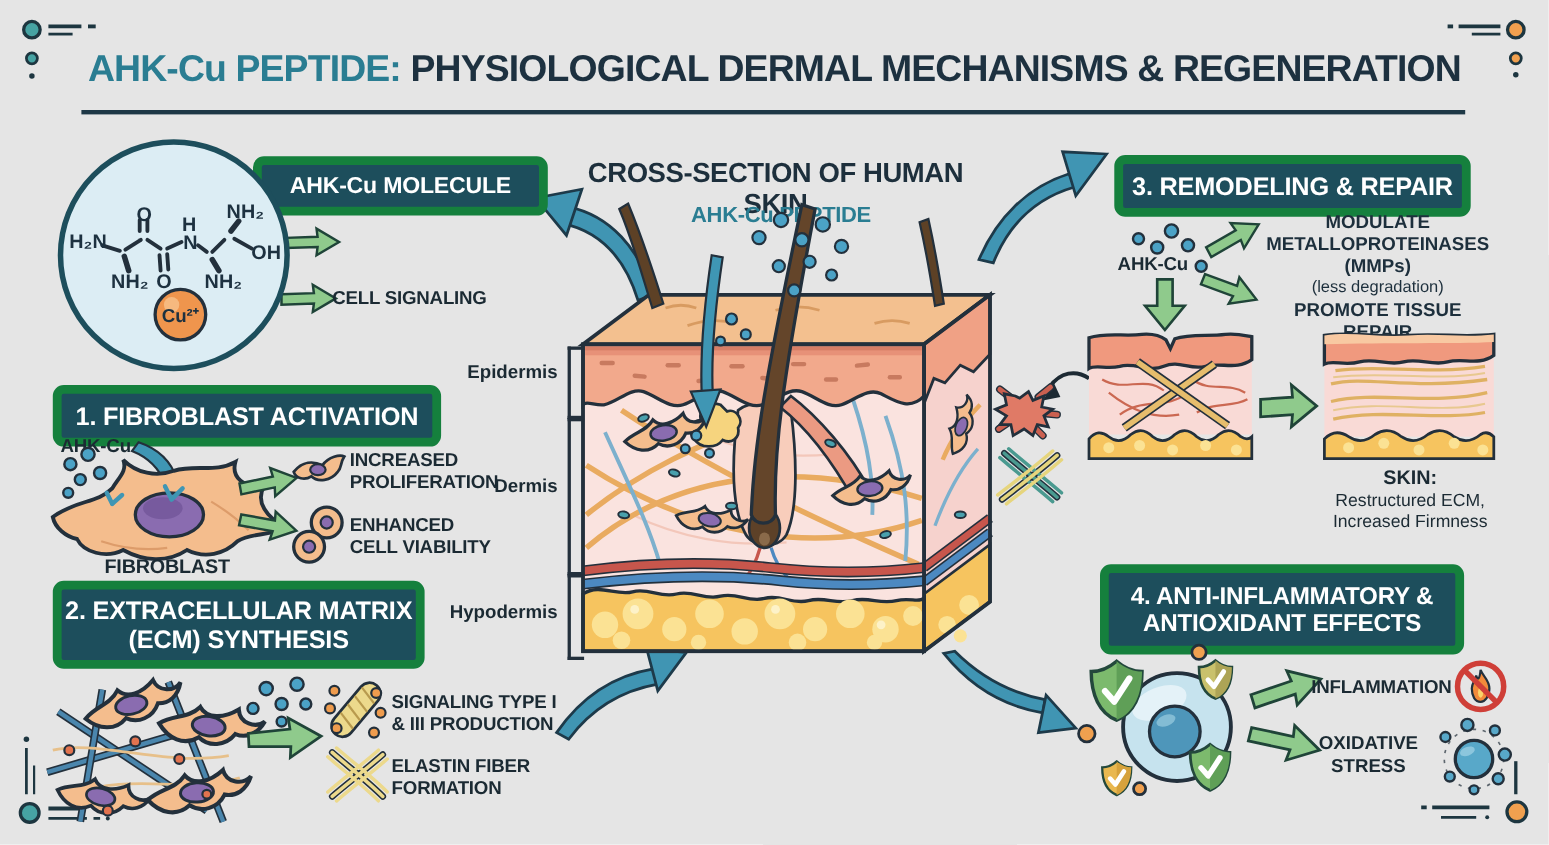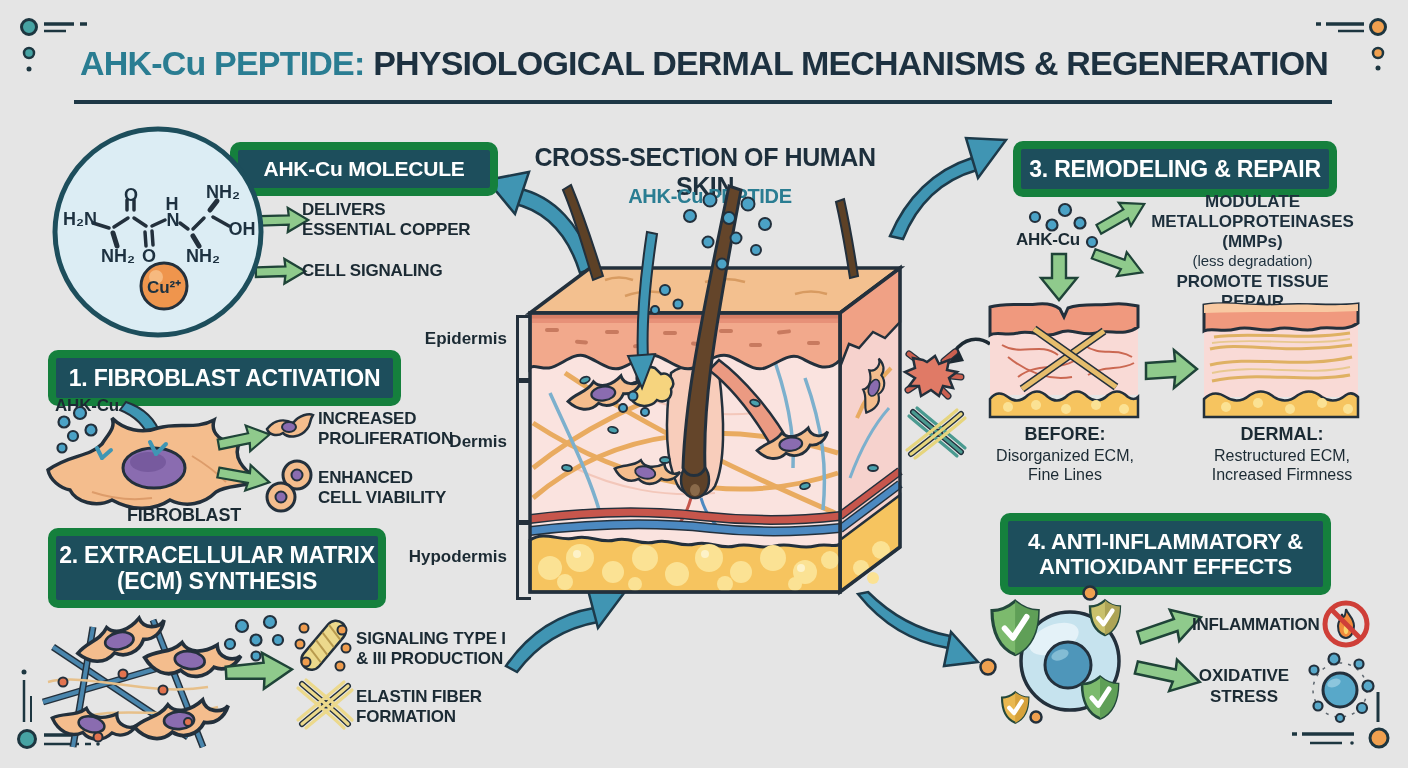--- a/index.html
+++ b/index.html
@@ -119,21 +119,20 @@
     </g>
     <g>
       <circle cx="139" cy="166" r="23" fill="#ef954d" stroke="#23303c" stroke-width="3"></circle>
       <circle cx="131" cy="157" r="7" fill="#f6b97f"></circle>
       <text x="139" y="173" font-family="Liberation Sans,sans-serif" font-size="17" font-weight="800" fill="#1d3140" text-anchor="middle">Cu²⁺</text>
     </g>
   </svg>
   <svg class="abs" style="left:258px;top:205px;" width="50" height="28">
     <use href="#blockarrow" transform="translate(0,1) scale(0.93)" fill="#8fca8c" stroke="#1f4438" stroke-width="2.4"></use>
   </svg>
-  <div class="abs btxt" style="left:302px;top:200px;width:178px;">DELIVERS ESSENTIAL COPPER</div>
   <svg class="abs" style="left:254px;top:256px;" width="52" height="28">
     <use href="#blockarrow" transform="translate(0,1) scale(0.95)" fill="#8fca8c" stroke="#1f4438" stroke-width="2.4"></use>
   </svg>
   <div class="abs btxt" style="left:302px;top:261px;width:190px;">CELL SIGNALING</div>
 
   <svg class="abs" style="left:483px;top:168px;" width="120" height="108">
     <path d="M34,20 C72,28 98,58 111,100 L97,105 C85,66 62,42 28,35 Z" fill="#4095b3" stroke="#1d3a4a" stroke-width="2.5"></path>
     <path d="M4,12 L46,4 L32,46 Z" fill="#4095b3" stroke="#1d3a4a" stroke-width="2.5"></path>
   </svg>
 
@@ -316,21 +315,21 @@
       <ellipse cx="112" cy="48" rx="31" ry="20" fill="#8a6cb0" stroke="#23303c" stroke-width="3"></ellipse>
       <ellipse cx="106" cy="42" rx="18" ry="10" fill="#775a9e"></ellipse>
       <g stroke="#3f96b4" stroke-width="4" stroke-linecap="round">
         <path d="M114,34 l-6,-12"></path>
           <path d="M114,34 l10,-10"></path>
         <path d="M60,38 l-5,-10"></path>
           <path d="M60,38 l9,-8"></path>
       </g>
     </g>
   </svg>
-  <div class="abs btxt" style="left:95px;top:505px;font-size:18px;margin-left:32px;">FIBROBLAST</div>
+  <div class="abs btxt" style="left:95px;top:505px;font-size:18px;">FIBROBLAST</div>
   <svg class="abs" style="left:216px;top:424px;" width="58" height="32">
     <use href="#blockarrow" transform="rotate(-10 28 15)" fill="#8fca8c" stroke="#1f4438" stroke-width="2.2"></use>
   </svg>
   <svg class="abs" style="left:216px;top:462px;" width="58" height="34">
     <use href="#blockarrow" transform="rotate(12 28 15)" fill="#8fca8c" stroke="#1f4438" stroke-width="2.2"></use>
   </svg>
   <svg class="abs" style="left:263px;top:407px;" width="54" height="38">
     <path d="M4,22 C12,12 22,12 30,16 C36,8 46,6 50,8 C46,14 48,18 44,22 C38,30 26,32 20,26 C14,30 6,28 4,22 Z" fill="#f4bd8d" stroke="#23303c" stroke-width="2.5"></path>
     <ellipse cx="26" cy="20" rx="7" ry="5" fill="#8a6cb0" stroke="#23303c" stroke-width="2"></ellipse>
   </svg>
@@ -517,25 +516,20 @@
       <path d="M46,32 L128,90" stroke="#e6bd6c" stroke-width="5"></path>
     <path d="M2,102 Q10,92 20,100 Q30,108 40,98 Q50,90 60,100 Q70,108 80,98 Q90,90 100,100 Q110,108 120,98 Q130,90 140,100 Q146,104 150,100 L150,120 L2,120 Z" fill="#f6c45f" stroke="#23303c" stroke-width="2.5"></path>
     <g fill="#fbe294">
         <circle cx="20" cy="110" r="5"></circle>
         <circle cx="48" cy="108" r="5"></circle>
         <circle cx="78" cy="112" r="5"></circle>
         <circle cx="108" cy="108" r="5"></circle>
         <circle cx="136" cy="112" r="5"></circle>
       </g>
   </svg>
-  <div class="abs cap" style="left:975px;top:424px;width:180px;">
-    <div class="t">BEFORE:</div>
-    <div class="d">Disorganized ECM,</div>
-    <div class="d">Fine Lines</div>
-  </div>
   <svg class="abs" style="left:1144px;top:346px;" width="58" height="48">
     <path d="M2,17 L31,15 L30,4 L53,23 L30,42 L31,31 L2,33 Z" fill="#8fca8c" stroke="#1f4438" stroke-width="2.5"></path>
   </svg>
   <svg class="abs" style="left:1202px;top:297px;" width="158" height="122">
     <rect x="2" y="24" width="154" height="76" fill="#f9dad6"></rect>
     <path d="M2,8 C26,4 50,10 78,8 C106,6 130,10 156,7 L156,26 C142,36 128,28 114,32 C100,36 88,28 74,32 C60,36 48,28 34,32 C20,36 10,30 2,34 Z" fill="#f0997e" stroke="#23303c" stroke-width="3"></path>
     <path d="M2,8 C26,4 50,10 78,8 C106,6 130,10 156,7 L156,14 C120,16 60,14 2,16 Z" fill="#f8c9a2"></path>
     <g stroke="#dfb163" stroke-width="3" fill="none">
       <path d="M12,40 C50,34 95,44 148,36"></path>
         <path d="M8,52 C40,44 80,58 150,48"></path>
@@ -549,21 +543,21 @@
     <path d="M2,102 Q12,92 24,100 Q36,108 48,98 Q60,90 72,100 Q84,108 96,98 Q108,90 120,100 Q132,108 144,98 Q150,94 156,100 L156,120 L2,120 Z" fill="#f6c45f" stroke="#23303c" stroke-width="2.5"></path>
     <g fill="#fbe294">
         <circle cx="24" cy="110" r="5"></circle>
         <circle cx="56" cy="106" r="5"></circle>
         <circle cx="88" cy="112" r="5"></circle>
         <circle cx="120" cy="106" r="5"></circle>
         <circle cx="146" cy="112" r="5"></circle>
       </g>
   </svg>
   <div class="abs cap" style="left:1192px;top:424px;width:180px;">
-    <div class="t">DERMAL:</div>
+    <div class="t">SKIN:</div>
     <div class="d">Restructured ECM,</div>
     <div class="d">Increased Firmness</div>
   </div>
 
   <div class="abs banner" style="left:1000px;top:513px;width:315px;height:66px;font-size:22px;flex-direction:column;">
     <div>4. ANTI-INFLAMMATORY &amp;</div>
     <div>ANTIOXIDANT EFFECTS</div>
   </div>
   <svg class="abs" style="left:978px;top:583px;" width="165" height="160">
     <circle cx="92" cy="78" r="49" fill="#c6e3ee" stroke="#23303c" stroke-width="3.5"></circle>

